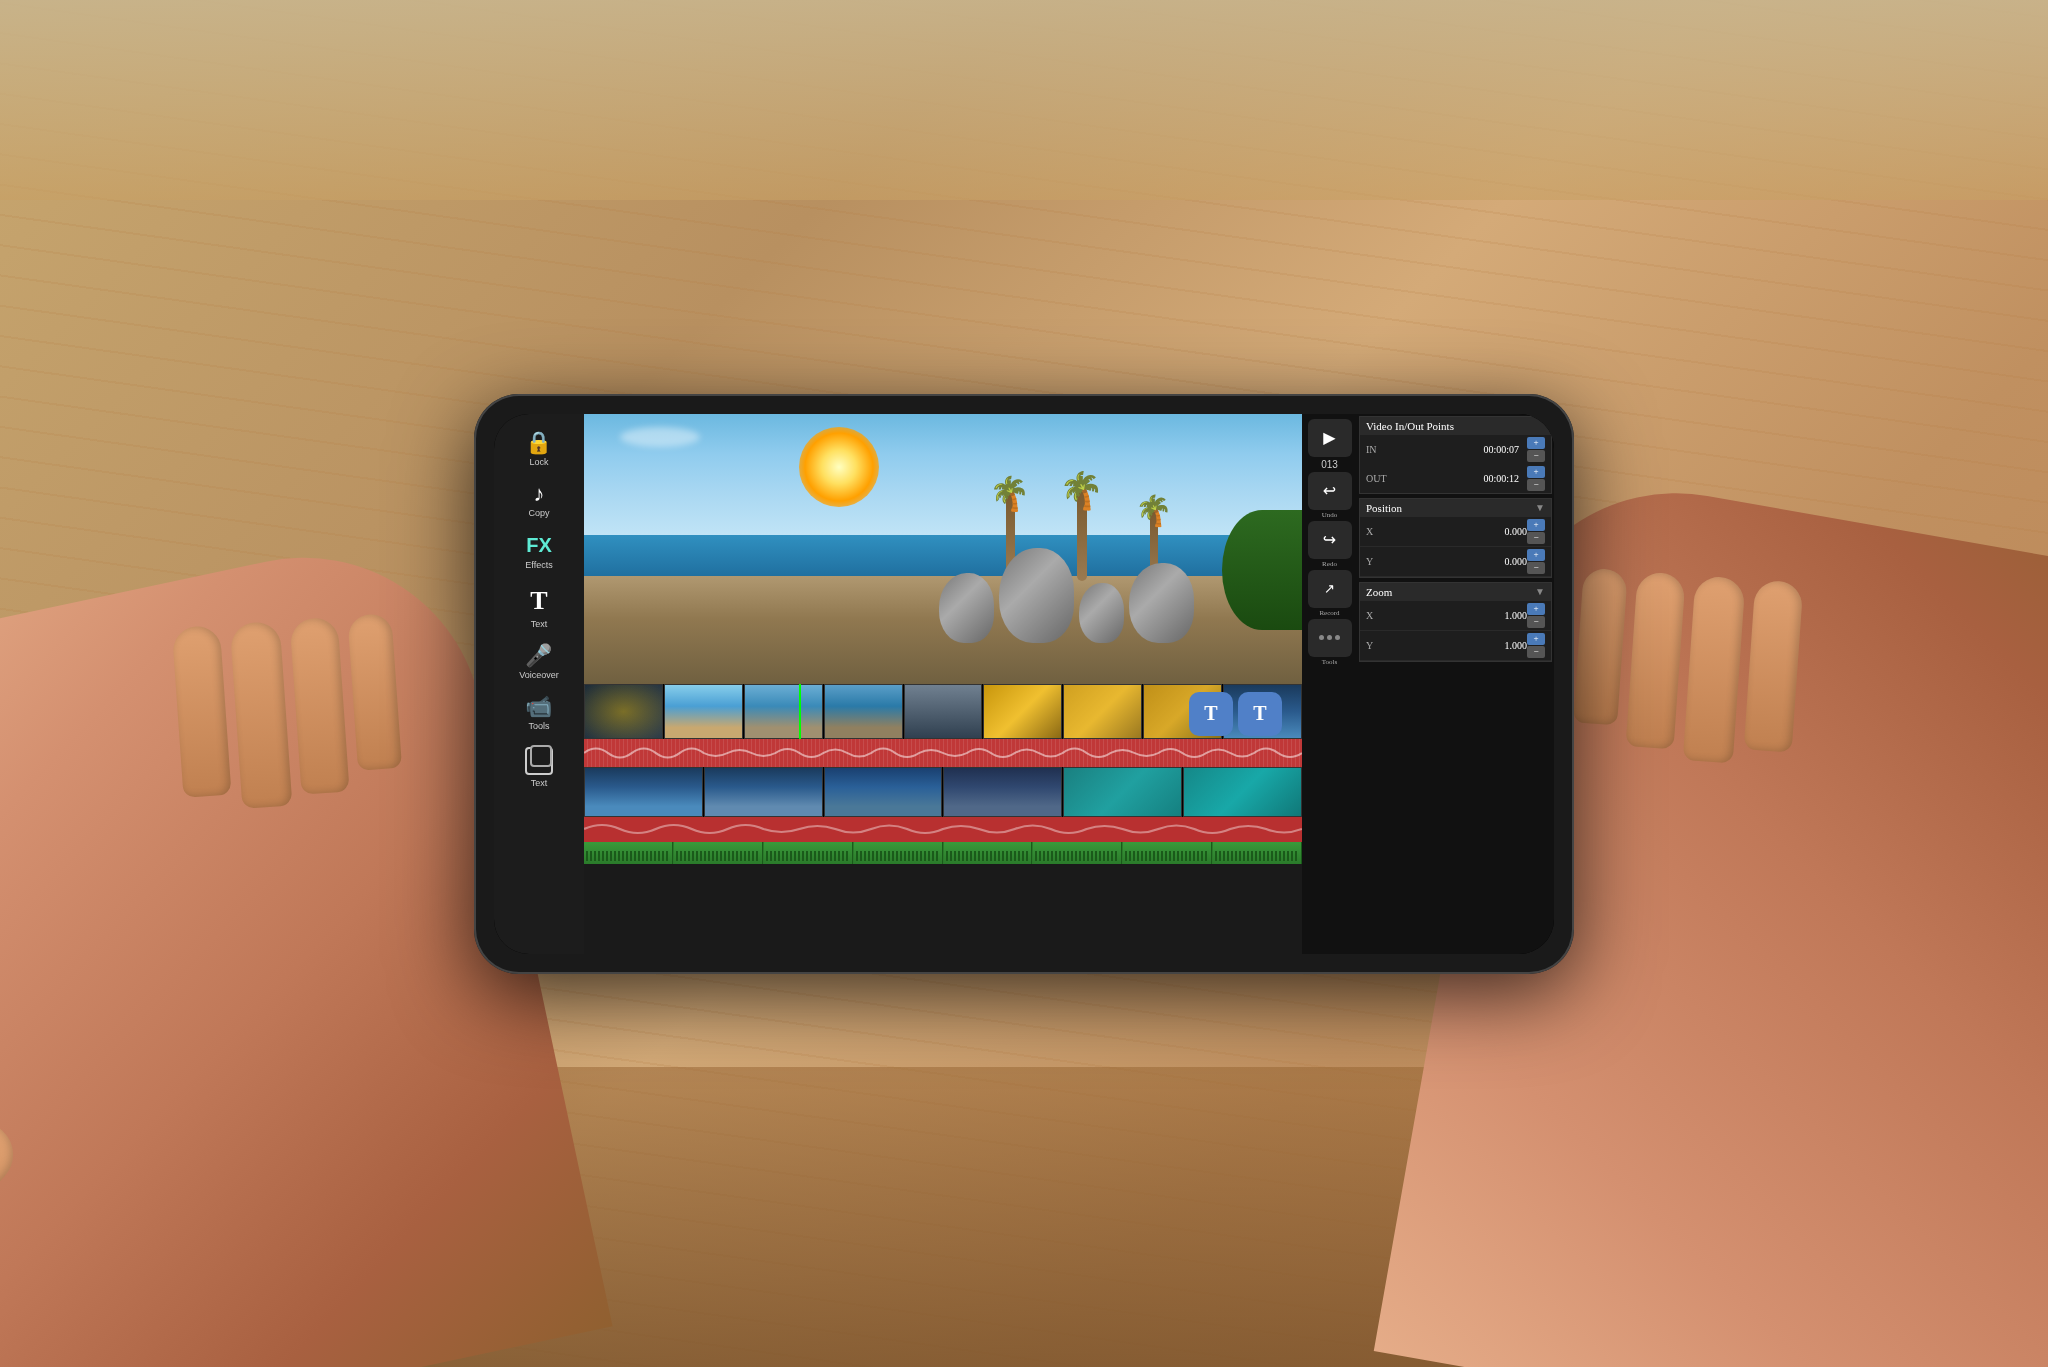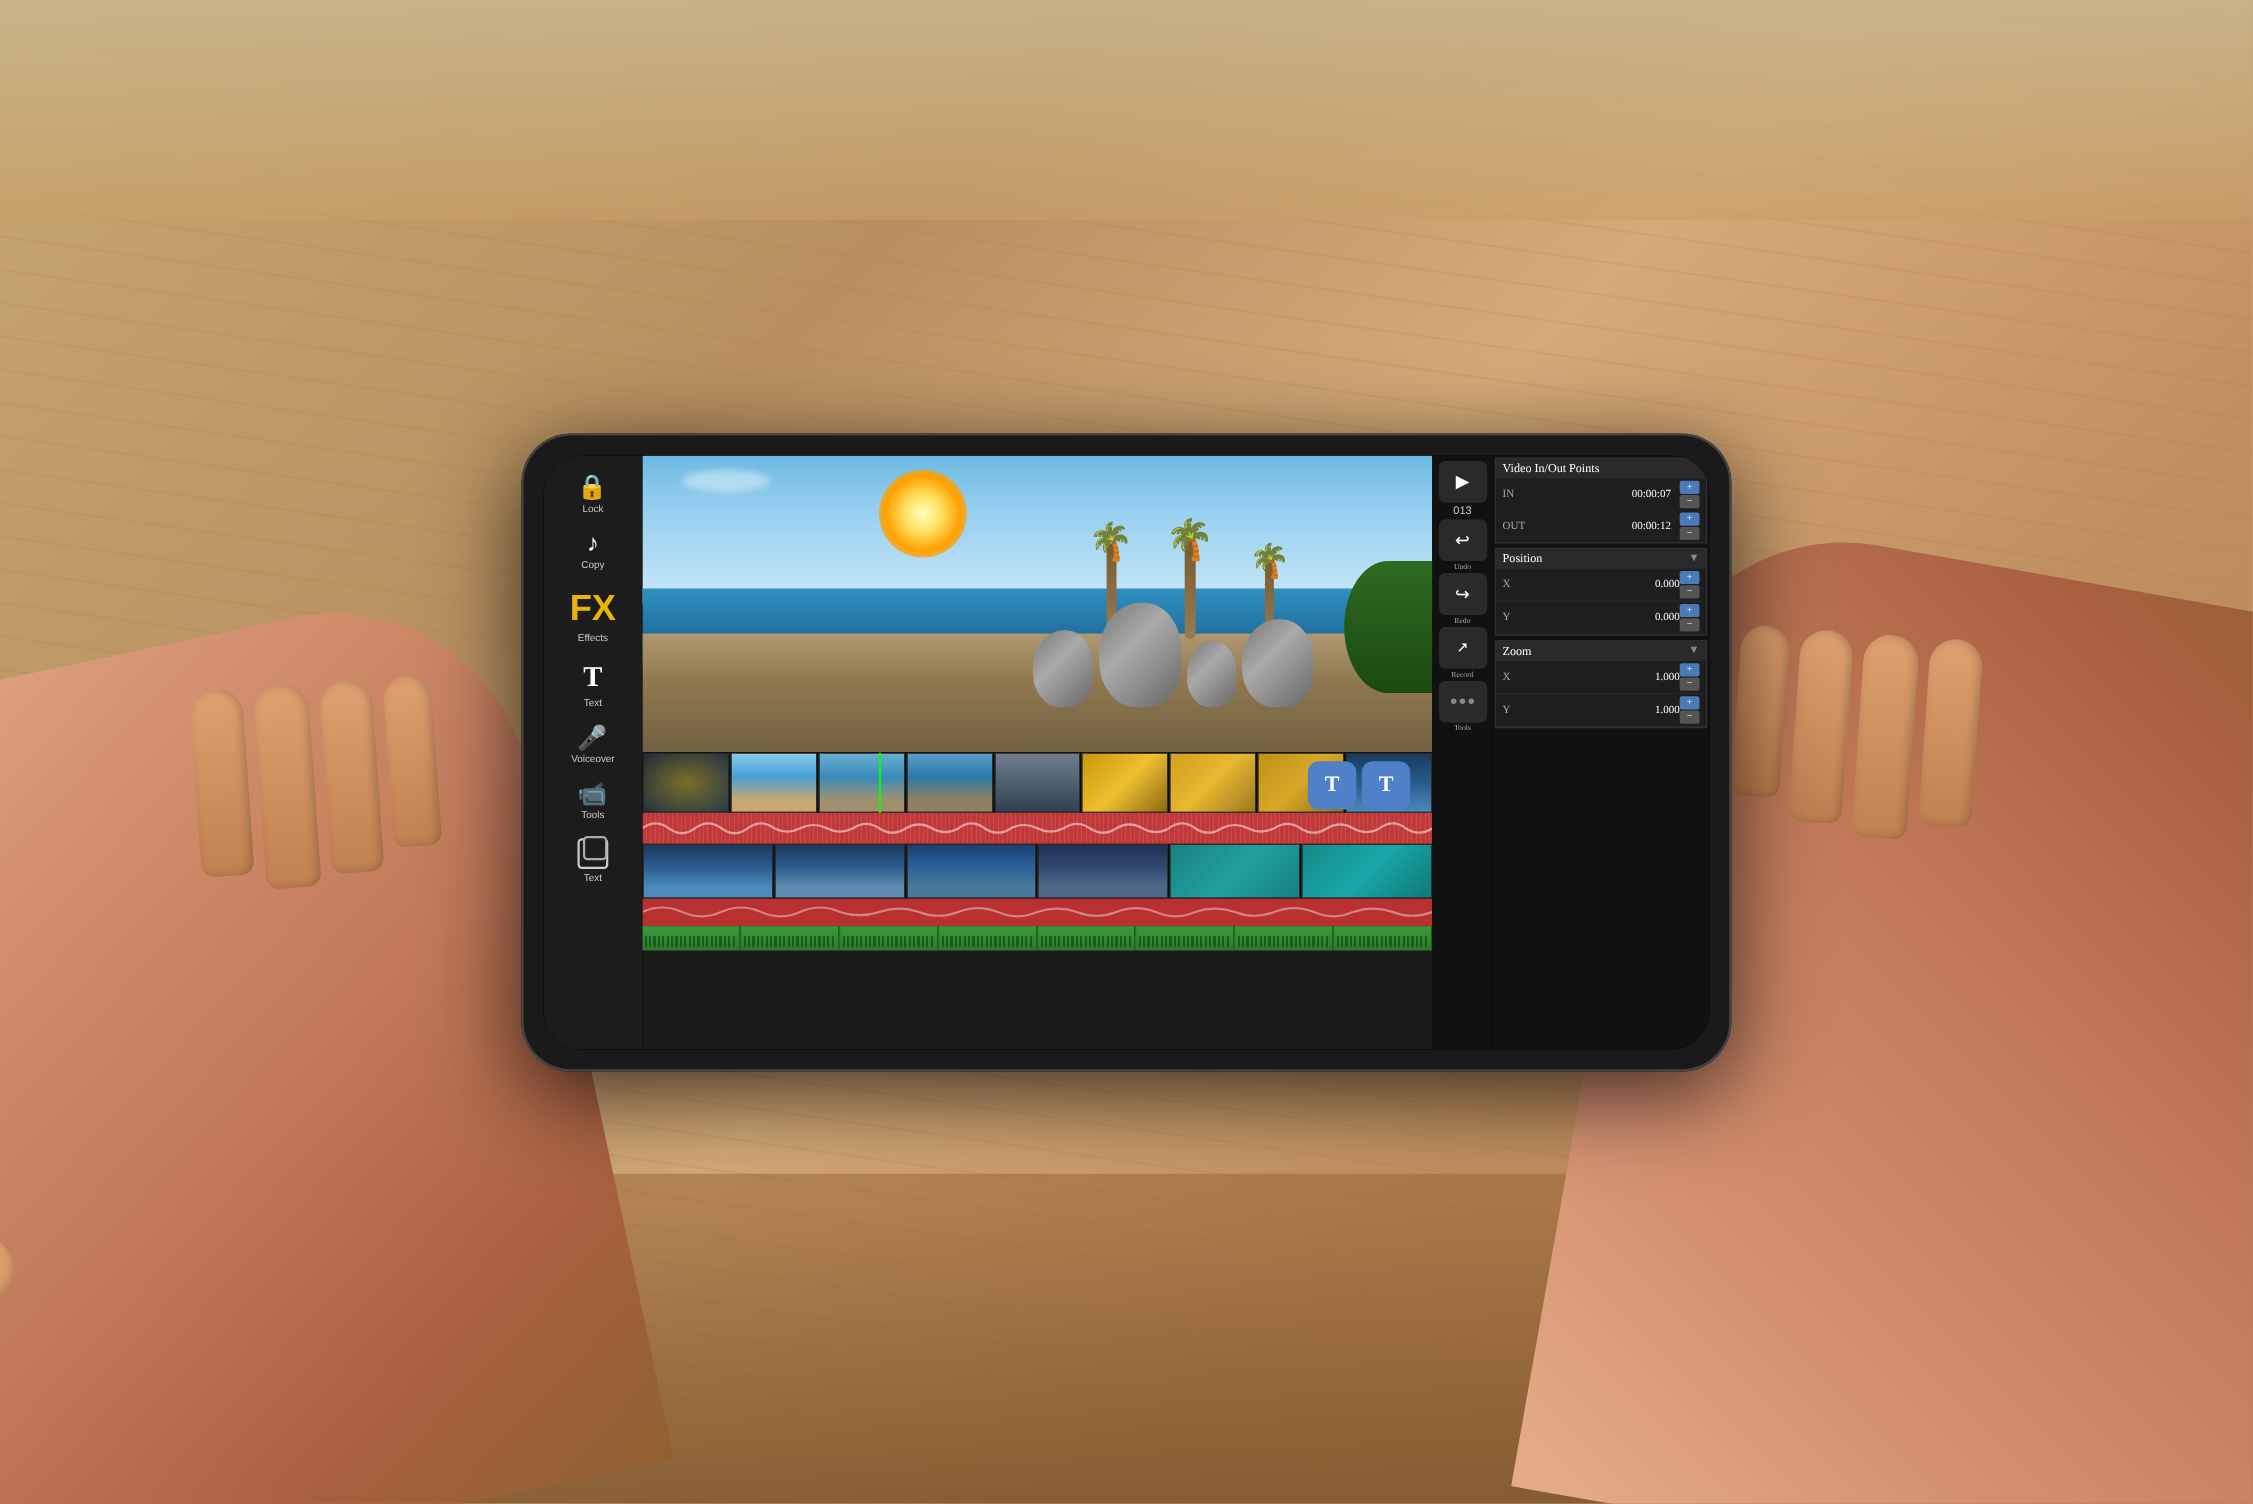--- a/index.html
+++ b/index.html
@@ -71,23 +71,23 @@
 
     .toolbar-label {
       font-size: 9px;
       color: #ccc;
       margin-top: 3px;
       text-align: center;
       font-family: Arial, sans-serif;
     }
 
     .toolbar-fx {
-      font-size: 33px;
+      font-size: 20px;
       font-weight: bold;
-      color: #eab308;
+      color: #5eead4;
       font-family: Arial, sans-serif;
     }
 
     .toolbar-t {
       font-size: 26px;
       font-weight: bold;
       color: #fff;
       font-family: serif;
     }
 

